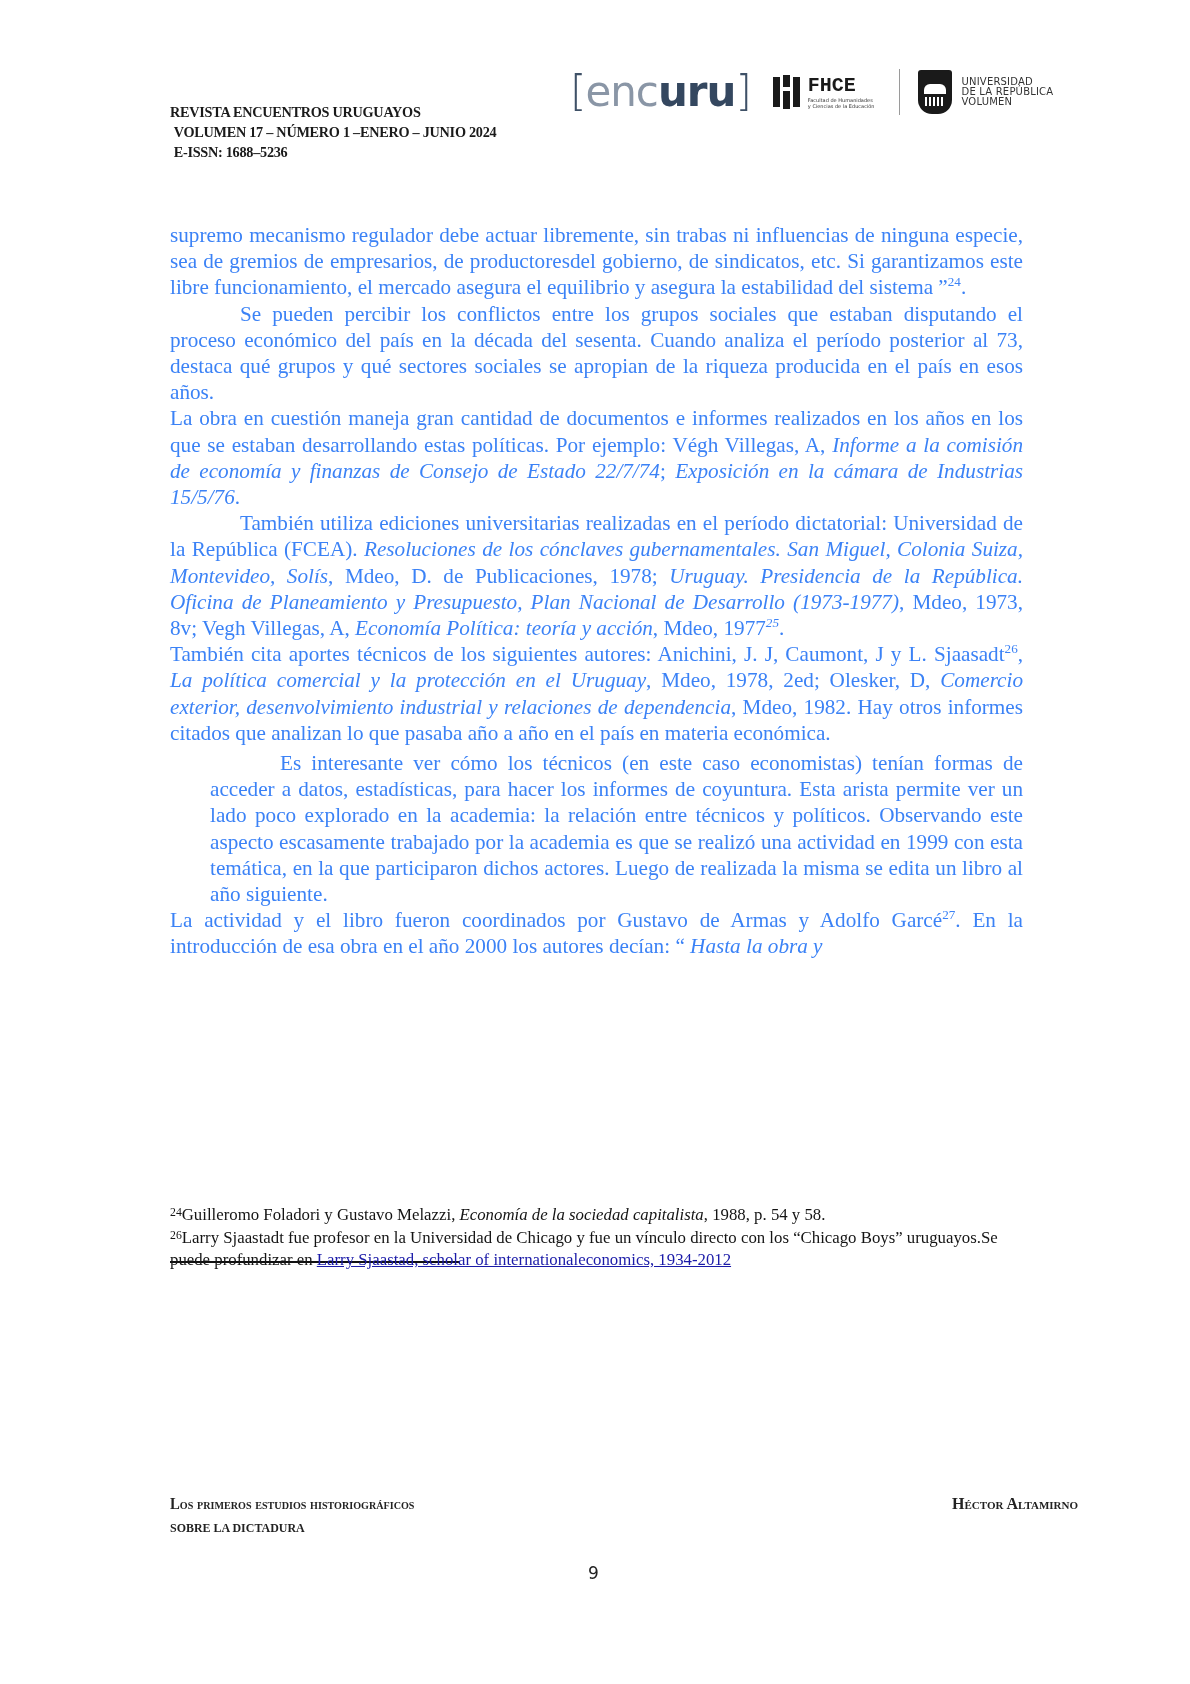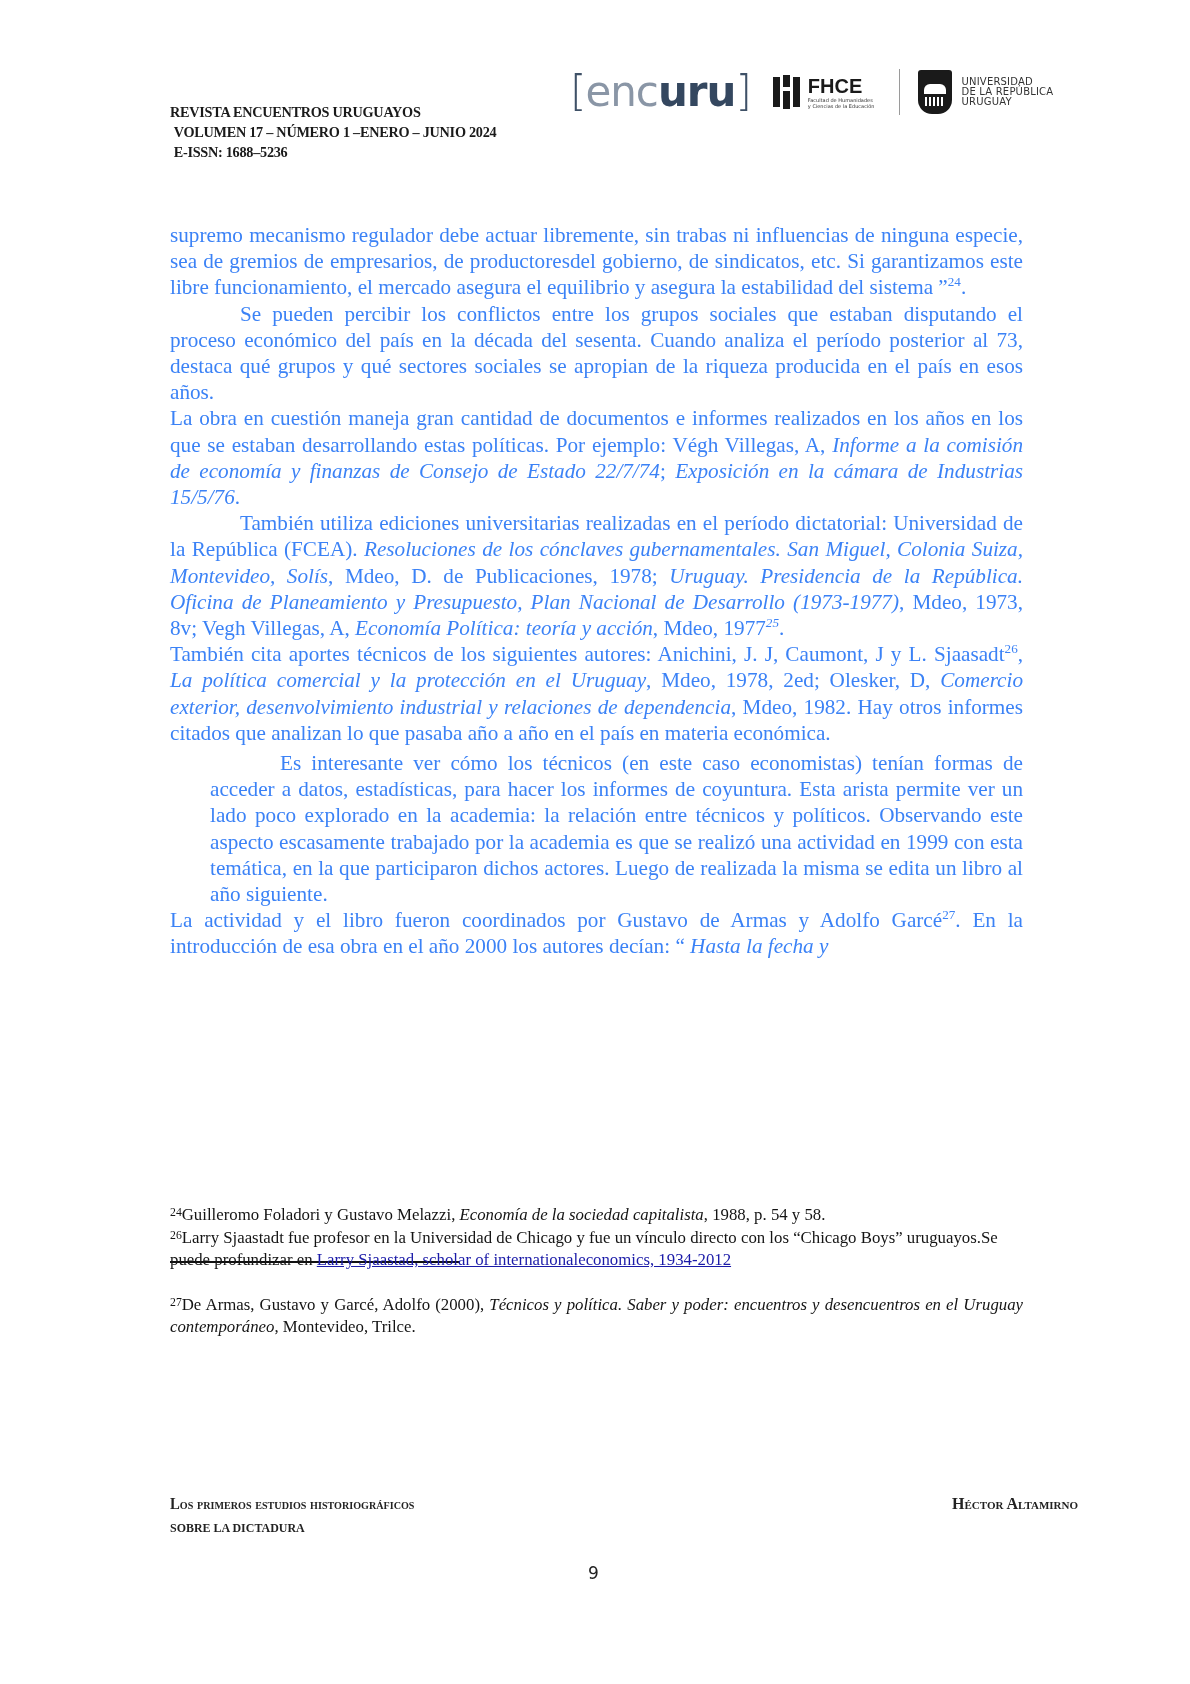--- a/index.html
+++ b/index.html
@@ -9,21 +9,21 @@
     .journal { position: absolute; left: 170px; top: 102px; font-family: "Liberation Serif", serif; font-weight: bold; font-size: 15.5px; line-height: 20px; letter-spacing: -0.3px; color: #1a1a1a; transform: scaleX(0.92); transform-origin: left top; }
     .journal div:nth-child(2), .journal div:nth-child(3) { padding-left: 4px; }
     .logos { position: absolute; left: 570px; top: 62px; height: 60px; display: flex; align-items: center; }
     .encuru { font-family: "DejaVu Sans", sans-serif; font-size: 42px; letter-spacing: -1px; line-height: 1; color: #3a4a5c; }
     .encuru .enc { color: #8a96a6; }
     .encuru .uru { color: #34475f; font-weight: bold; }
     .encuru .br { color: #3f5167; font-weight: 300; }
     .fhce-mark { margin-left: 22px; display: flex; align-items: center; gap: 3px; height: 42px; }
     .fhce-mark .bar { width: 7px; background: #1a1a1a; }
     .fhce-text { margin-left: 8px; display: flex; flex-direction: column; }
-    .fhce-text .big { font-family: Liberation Sans, sans-serif; font-weight: bold; font-size: 20px; color: #1a1a1a; line-height: 22px; letter-spacing: 0px; }
+    .fhce-text .big { font-family: Liberation Mono, monospace; font-weight: bold; font-size: 20px; color: #1a1a1a; line-height: 22px; letter-spacing: 0px; }
     .fhce-text .small { font-family: "DejaVu Sans", sans-serif; font-size: 5px; color: #333; line-height: 6px; }
     .vsep { width: 1px; height: 46px; background: #9a9a9a; margin: 0 18px 0 24px; }
     .udelar-shield { width: 34px; height: 44px; background: #1a1a1a; border-radius: 3px 3px 14px 14px; position: relative; }
     .udelar-shield::before { content: ""; position: absolute; left: 6px; right: 6px; top: 14px; height: 10px; border-radius: 6px 6px 0 0; background: #fff; }
     .udelar-shield::after { content: ""; position: absolute; left: 7px; right: 7px; top: 27px; height: 9px; background: repeating-linear-gradient(90deg, #fff 0 2px, #1a1a1a 2px 4px); }
     .udelar-text { margin-left: 10px; font-family: "DejaVu Sans", sans-serif; font-size: 10px; line-height: 10px; color: #333; letter-spacing: 0.2px; }
 
     
     .body-text { position: absolute; left: 170px; top: 222px; width: 853px; font-family: "Liberation Serif", serif; font-size: 21.2px; line-height: 26.2px; color: #3b82f6; text-align: justify; }
     .body-text p { margin: 0; }
@@ -70,39 +70,38 @@
   <div class="fhce-text">
     <span class="big">FHCE</span>
     <span class="small">Facultad de Humanidades</span>
     <span class="small">y Ciencias de la Educación</span>
   </div>
   <div class="vsep"></div>
   <div class="udelar-shield"></div>
   <div class="udelar-text">
     <div>UNIVERSIDAD</div>
     <div>DE LA REPÚBLICA</div>
-    <div>URUGUAY</div>
+    <div>VOLUMEN</div>
   </div>
 </div>
 
 <div class="body-text">
   <p><span>supremo mecanismo regulador debe actuar libremente, sin trabas ni influencias de ninguna especie, sea de gremios de empresarios, de productoresdel gobierno, de sindicatos, etc. Si garantizamos este libre funcionamiento, el mercado asegura el equilibrio y  asegura la estabilidad del sistema ”</span><sup>24</sup><span>.</span></p>
   <p class="indent">Se pueden percibir los conflictos entre los grupos sociales que estaban disputando el proceso económico del país en la década del sesenta. Cuando analiza el período posterior al 73, destaca qué grupos y qué sectores sociales se apropian de la riqueza producida en el país en esos años.</p>
   <p><span>La obra en cuestión maneja gran cantidad de documentos e informes realizados en los años en los que se estaban desarrollando estas políticas. Por ejemplo: Végh Villegas, A, </span><em>Informe a la comisión de economía y finanzas de Consejo de Estado 22/7/74</em><span>; </span><em>Exposición en la cámara de Industrias 15/5/76</em><span>.</span></p>
   <p class="indent"><span>También utiliza ediciones universitarias realizadas en el período dictatorial: Universidad de la República (FCEA). </span><em>Resoluciones de los cónclaves gubernamentales. San Miguel, Colonia Suiza, Montevideo, Solís</em><span>, Mdeo, D. de Publicaciones, 1978; </span><em>Uruguay. Presidencia de la República. Oficina de Planeamiento y Presupuesto, Plan Nacional de Desarrollo (1973-1977)</em><span>, Mdeo, 1973, 8v; Vegh Villegas, A, </span><em>Economía Política: teoría y acción</em><span>, Mdeo, 1977</span><sup style="font-style:italic;">25</sup><span>.</span></p>
   <p><span>También cita aportes técnicos de los siguientes autores: Anichini, J. J, Caumont, J y L. Sjaasadt</span><sup>26</sup><span>, </span><em>La política comercial y la protección en el Uruguay</em><span>, Mdeo, 1978, 2ed; Olesker, D, </span><em>Comercio exterior, desenvolvimiento industrial y relaciones de dependencia</em><span>, Mdeo, 1982. Hay otros informes citados que analizan lo que pasaba año a año en el país en materia económica.</span></p>
   <p class="indent gap">Es interesante ver cómo los técnicos (en este caso economistas) tenían formas de acceder a datos, estadísticas, para hacer los informes de coyuntura. Esta arista permite ver un lado poco explorado en la academia: la relación entre técnicos y políticos. Observando este aspecto escasamente trabajado por la academia es que se realizó una actividad en 1999 con esta temática, en la que participaron dichos actores. Luego de realizada la misma se edita un libro al año siguiente.</p>
-  <p><span>La actividad y el libro fueron coordinados por Gustavo de Armas y Adolfo Garcé</span><sup>27</sup><span>. En la introducción de esa obra en el año 2000 los autores decían: “ </span><em>Hasta la fecha y</em></p>
+  <p><span>La actividad y el libro fueron coordinados por Gustavo de Armas y Adolfo Garcé</span><sup>27</sup><span>. En la introducción de esa obra en el año 2000 los autores decían: “ </span><em>Hasta la obra y</em></p>
 </div>
 
 <div class="fn-rule"></div>
 <div class="footnotes">
   <p><span class="fnnum">24</span><span>Guilleromo Foladori y Gustavo Melazzi, </span><em>Economía de la sociedad capitalista</em><span>, 1988, p. 54 y 58.</span></p>
   <p style="text-align:left;"><span class="fnnum">26</span><span>Larry Sjaastadt fue profesor en la Universidad de Chicago y fue un vínculo directo con los “Chicago Boys” uruguayos.Se puede profundizar en </span><a>Larry Sjaastad, scholar of internationaleconomics, 1934-2012</a></p>
-  <p class="fn27"><span class="fnnum">27</span><span>De Armas, Gustavo y Garcé, Adolfo (2000),  </span><em>Técnicos y política. Saber y poder: encuentros y desencuentros en el Uruguay contemporáneo</em><span>, Montevideo, Trilce.</span></p>
 </div>
 
 <div class="footer-left">
   <div class="sc">Los primeros estudios historiográficos</div>
   <div>SOBRE LA DICTADURA</div>
 </div>
 <div class="footer-right">Héctor Altamirno</div>
 <div class="page-number">9</div>
 
 </body></html>

